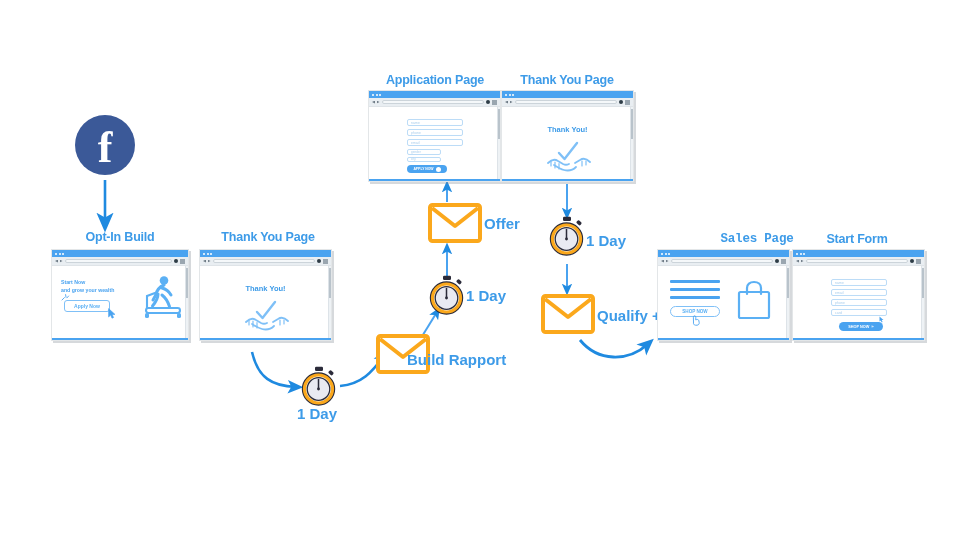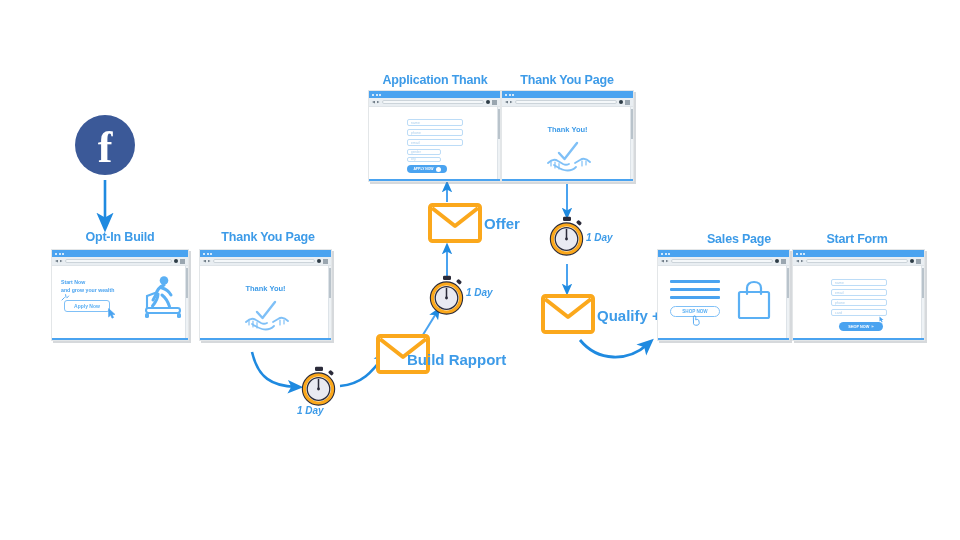--- a/index.html
+++ b/index.html
@@ -109,23 +109,22 @@
   .bar { position: absolute; background: #4aa3f0; border-radius: 1px; }
 
   
   .step-label {
     position: absolute;
     font-size: 15px; font-weight: bold; color: #3d9be8;
     white-space: nowrap;
   }
   .time-label {
     position: absolute;
-    font-size: 10px; font-weight: bold; color: #3d9be8;
+    font-size: 15px; font-weight: bold; color: #3d9be8;
     white-space: nowrap;
-    font-style: italic;
   }
 
   svg { display: block; overflow: visible; }
   .flow-svg { position: absolute; left: 0; top: 0; width: 960px; height: 540px; pointer-events: none; }
 </style>
 </head>
 <body>
 
 <div id="stage">
 
@@ -273,21 +272,21 @@
     <circle cx="18.5" cy="23" r="1.4" fill="#2b2b3a"></circle>
   </svg>
   <div class="time-label" style="left:466px; top:287px;">1 Day</div>
 
   <svg class="abs" style="left:428px; top:203px;" width="54" height="40" viewBox="0 0 54 40">
     <rect x="2" y="2" width="50" height="36" rx="2.5" fill="#ffffff" stroke="#fba81c" stroke-width="4"></rect>
     <path d="M4,5 L27,23 L50,5" fill="none" stroke="#fba81c" stroke-width="4" stroke-linejoin="round"></path>
   </svg>
   <div class="step-label" style="left:484px; top:215px;">Offer</div>
 
-  <div class="page-title" style="left:368px; top:73px; width:134px;">Application Thank</div>
+  <div class="page-title" style="left:368px; top:73px; width:134px;">Application Page</div>
 
   <div class="browser" style="left:368px; top:90px; width:133px; height:92px;">
     <div class="bw-titlebar">
       <span class="bw-dot"></span>
       <span class="bw-dot"></span>
       <span class="bw-dot"></span>
     </div>
     <div class="bw-toolbar">
       <span class="bw-nav">
         <i class="bw-arrow"></i>
@@ -358,21 +357,21 @@
     <circle cx="18.5" cy="23" r="1.4" fill="#2b2b3a"></circle>
   </svg>
   <div class="time-label" style="left:586px; top:232px;">1 Day</div>
 
   <svg class="abs" style="left:541px; top:294px;" width="54" height="40" viewBox="0 0 54 40">
     <rect x="2" y="2" width="50" height="36" rx="2.5" fill="#ffffff" stroke="#fba81c" stroke-width="4"></rect>
     <path d="M4,5 L27,23 L50,5" fill="none" stroke="#fba81c" stroke-width="4" stroke-linejoin="round"></path>
   </svg>
   <div class="step-label" style="left:597px; top:307px;">Qualify + CTA</div>
 
-  <div class="page-title" style="left:672px; top:232px; width:134px;">Sales Page</div>
+  <div class="page-title" style="left:690px; top:232px; width:134px;font-family:Liberation Mono, monospace;">Sales Page</div>
 
   <div class="browser" style="left:657px; top:249px; width:133px; height:92px;">
     <div class="bw-titlebar">
       <span class="bw-dot"></span>
       <span class="bw-dot"></span>
       <span class="bw-dot"></span>
     </div>
     <div class="bw-toolbar">
       <span class="bw-nav">
         <i class="bw-arrow"></i>

